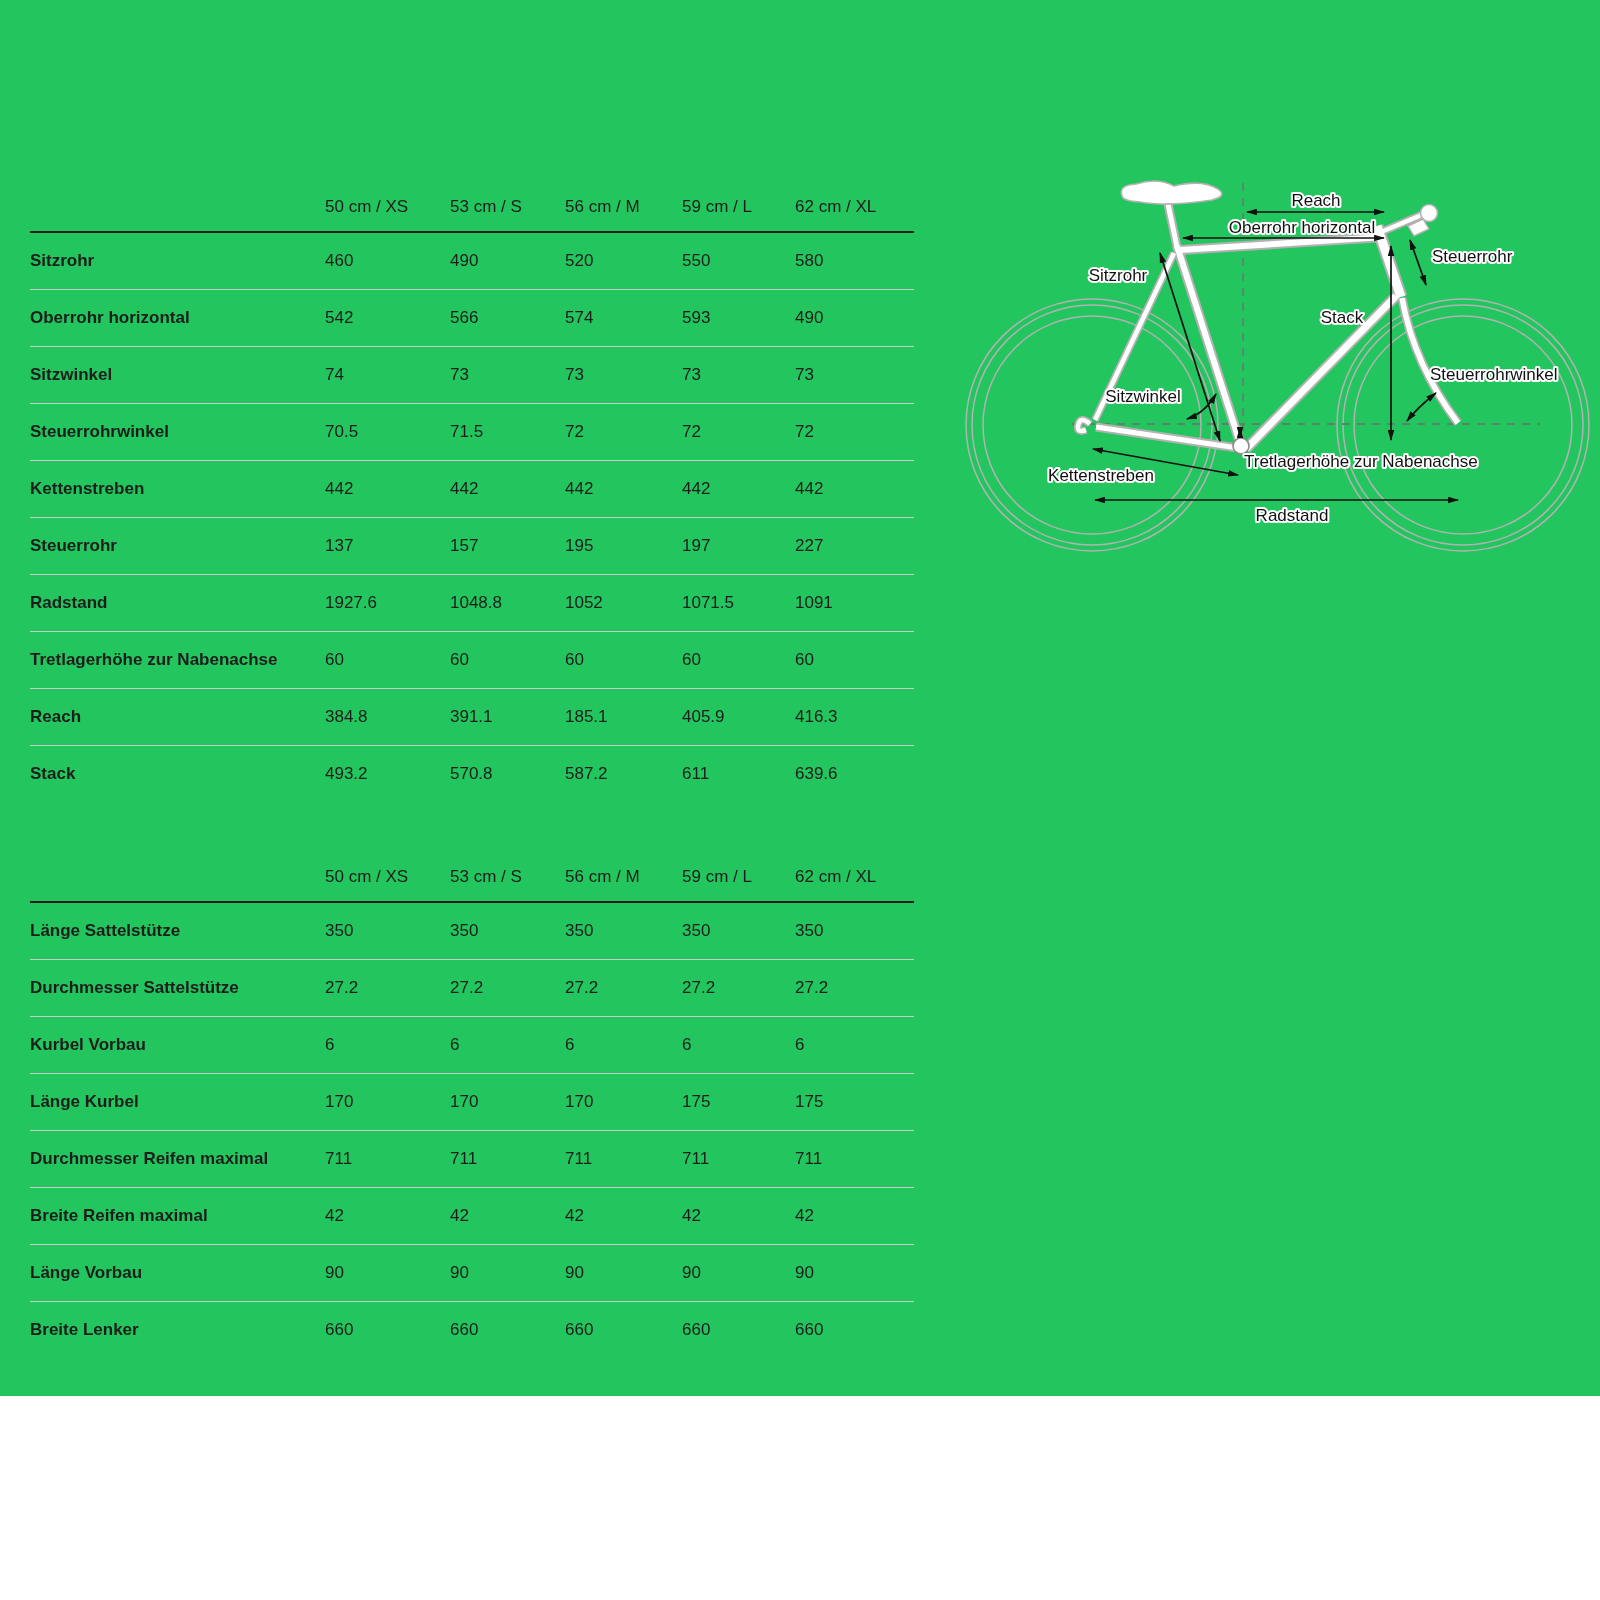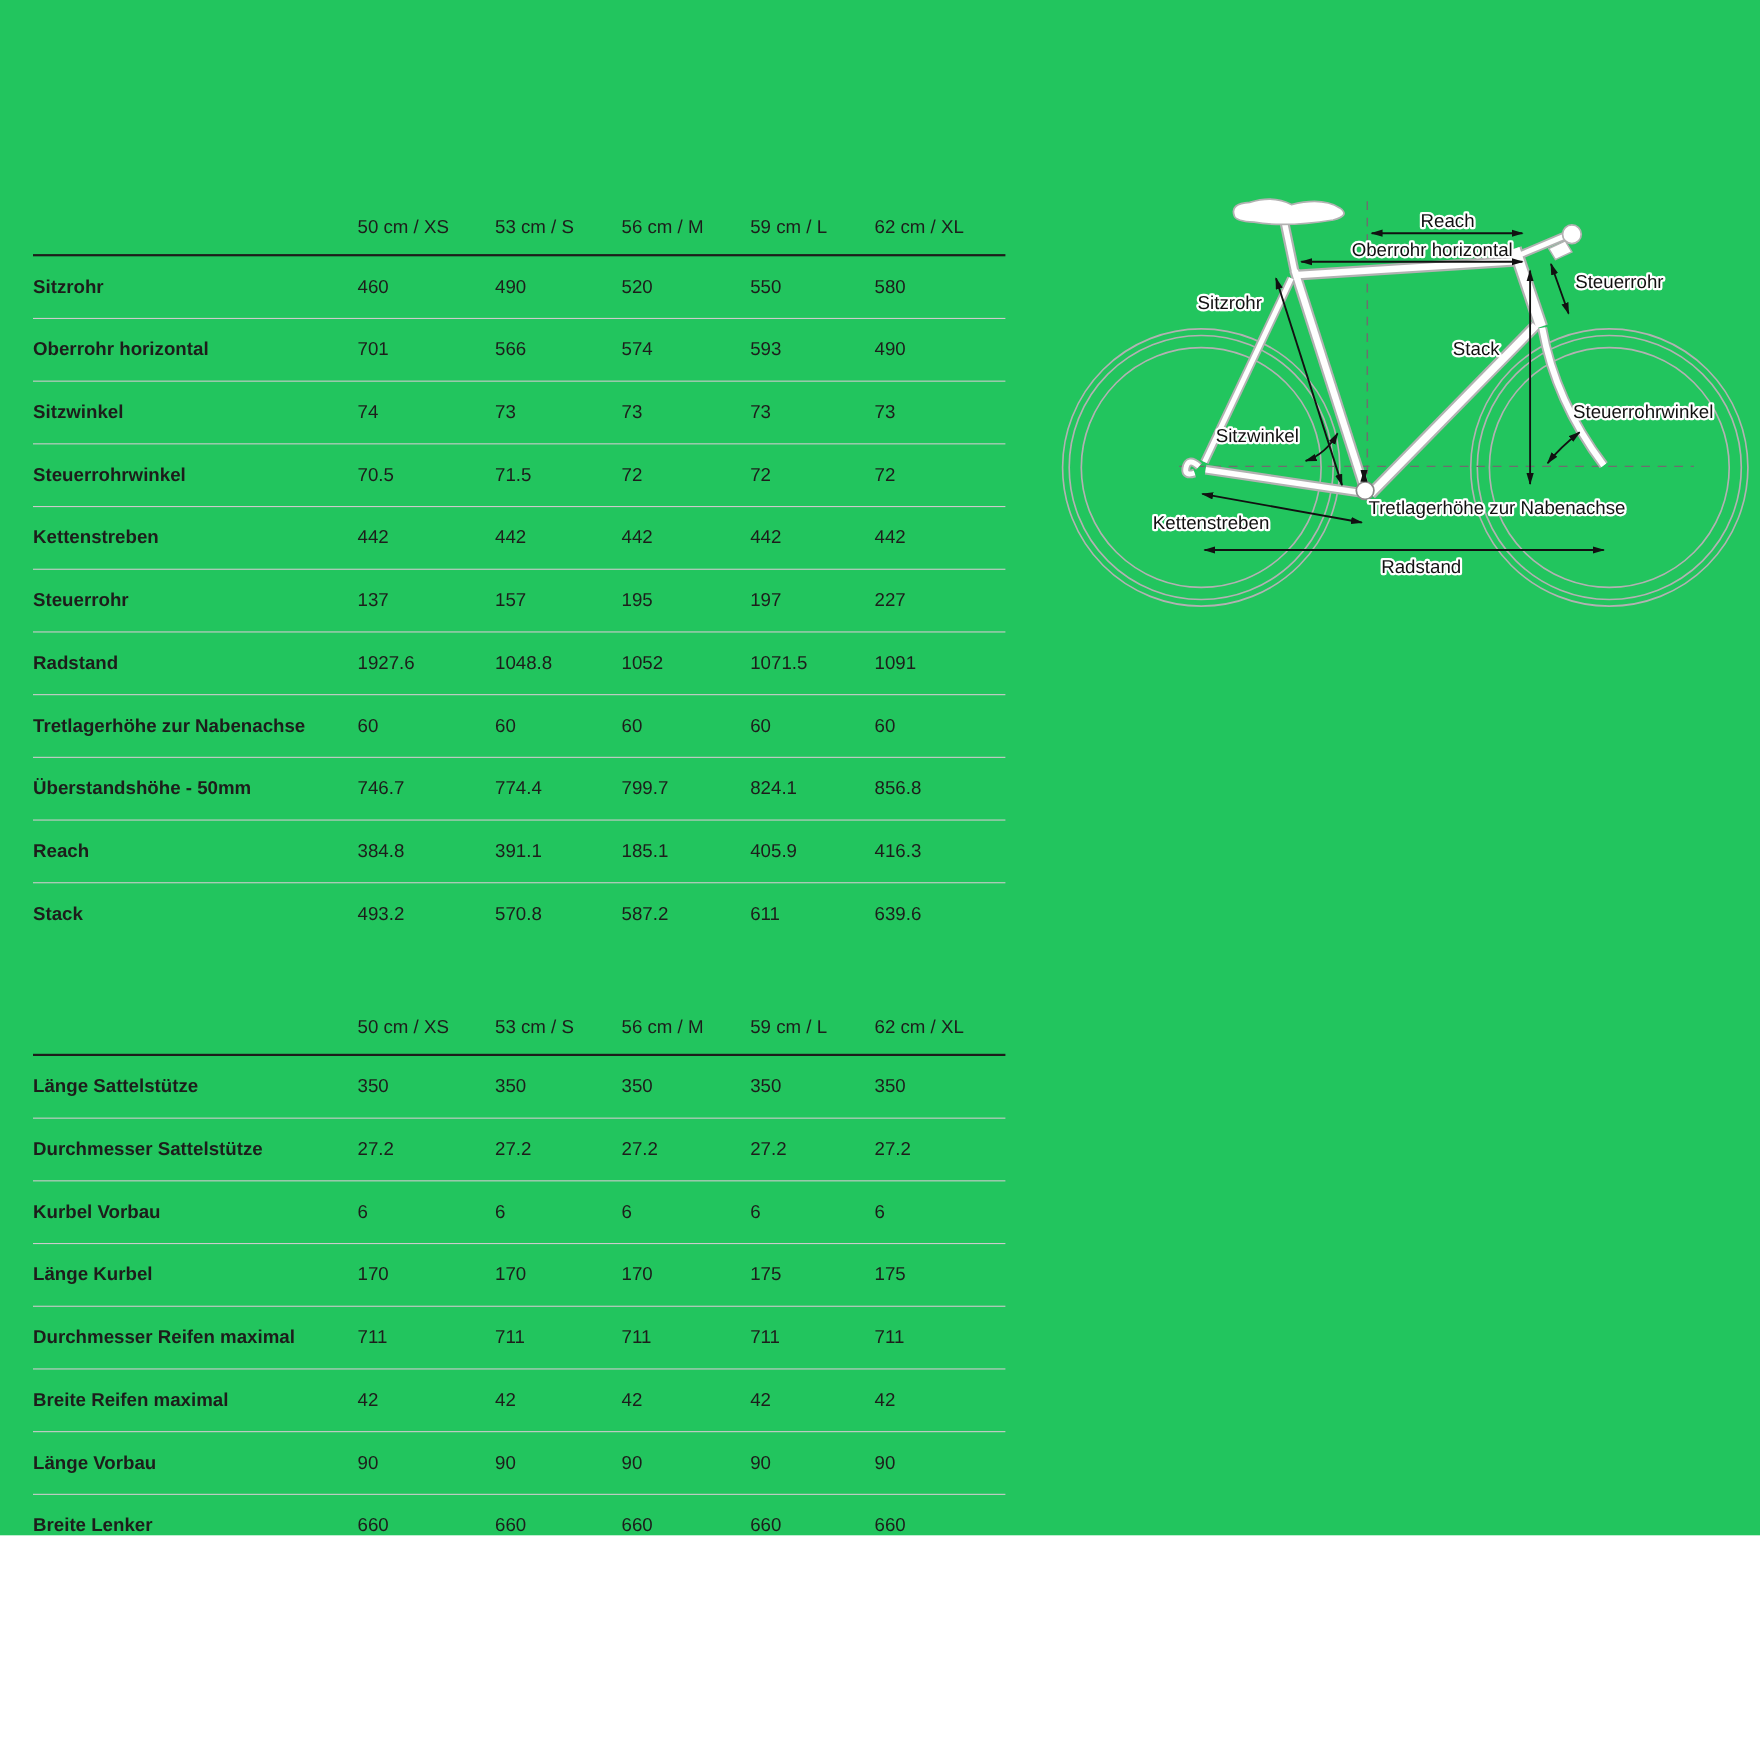--- a/index.html
+++ b/index.html
@@ -61,21 +61,21 @@
       <div class="cell label">Sitzrohr</div>
     <div class="cell value">460</div>
           <div class="cell value">490</div>
           <div class="cell value">520</div>
           <div class="cell value">550</div>
           <div class="cell value">580</div>
         </div>
 
     <div class="grid-row geo-row">
       <div class="cell label">Oberrohr horizontal</div>
-    <div class="cell value">701</div>
+    <div class="cell value">542</div>
           <div class="cell value">566</div>
           <div class="cell value">574</div>
           <div class="cell value">593</div>
           <div class="cell value">490</div>
         </div>
 
     <div class="grid-row geo-row">
       <div class="cell label">Sitzwinkel</div>
     <div class="cell value">74</div>
           <div class="cell value">73</div>
@@ -122,28 +122,20 @@
 
     <div class="grid-row geo-row">
       <div class="cell label">Tretlagerhöhe zur Nabenachse</div>
     <div class="cell value">60</div>
           <div class="cell value">60</div>
           <div class="cell value">60</div>
           <div class="cell value">60</div>
           <div class="cell value">60</div>
         </div>
 
-    <div class="grid-row geo-row">
-      <div class="cell label">Überstandshöhe - 50mm</div>
-    <div class="cell value">746.7</div>
-          <div class="cell value">774.4</div>
-          <div class="cell value">799.7</div>
-          <div class="cell value">824.1</div>
-          <div class="cell value">856.8</div>
-        </div>
 
 
     <div class="grid-row geo-row">
       <div class="cell label">Reach</div>
     <div class="cell value">384.8</div>
           <div class="cell value">391.1</div>
           <div class="cell value">185.1</div>
           <div class="cell value">405.9</div>
           <div class="cell value">416.3</div>
         </div>

